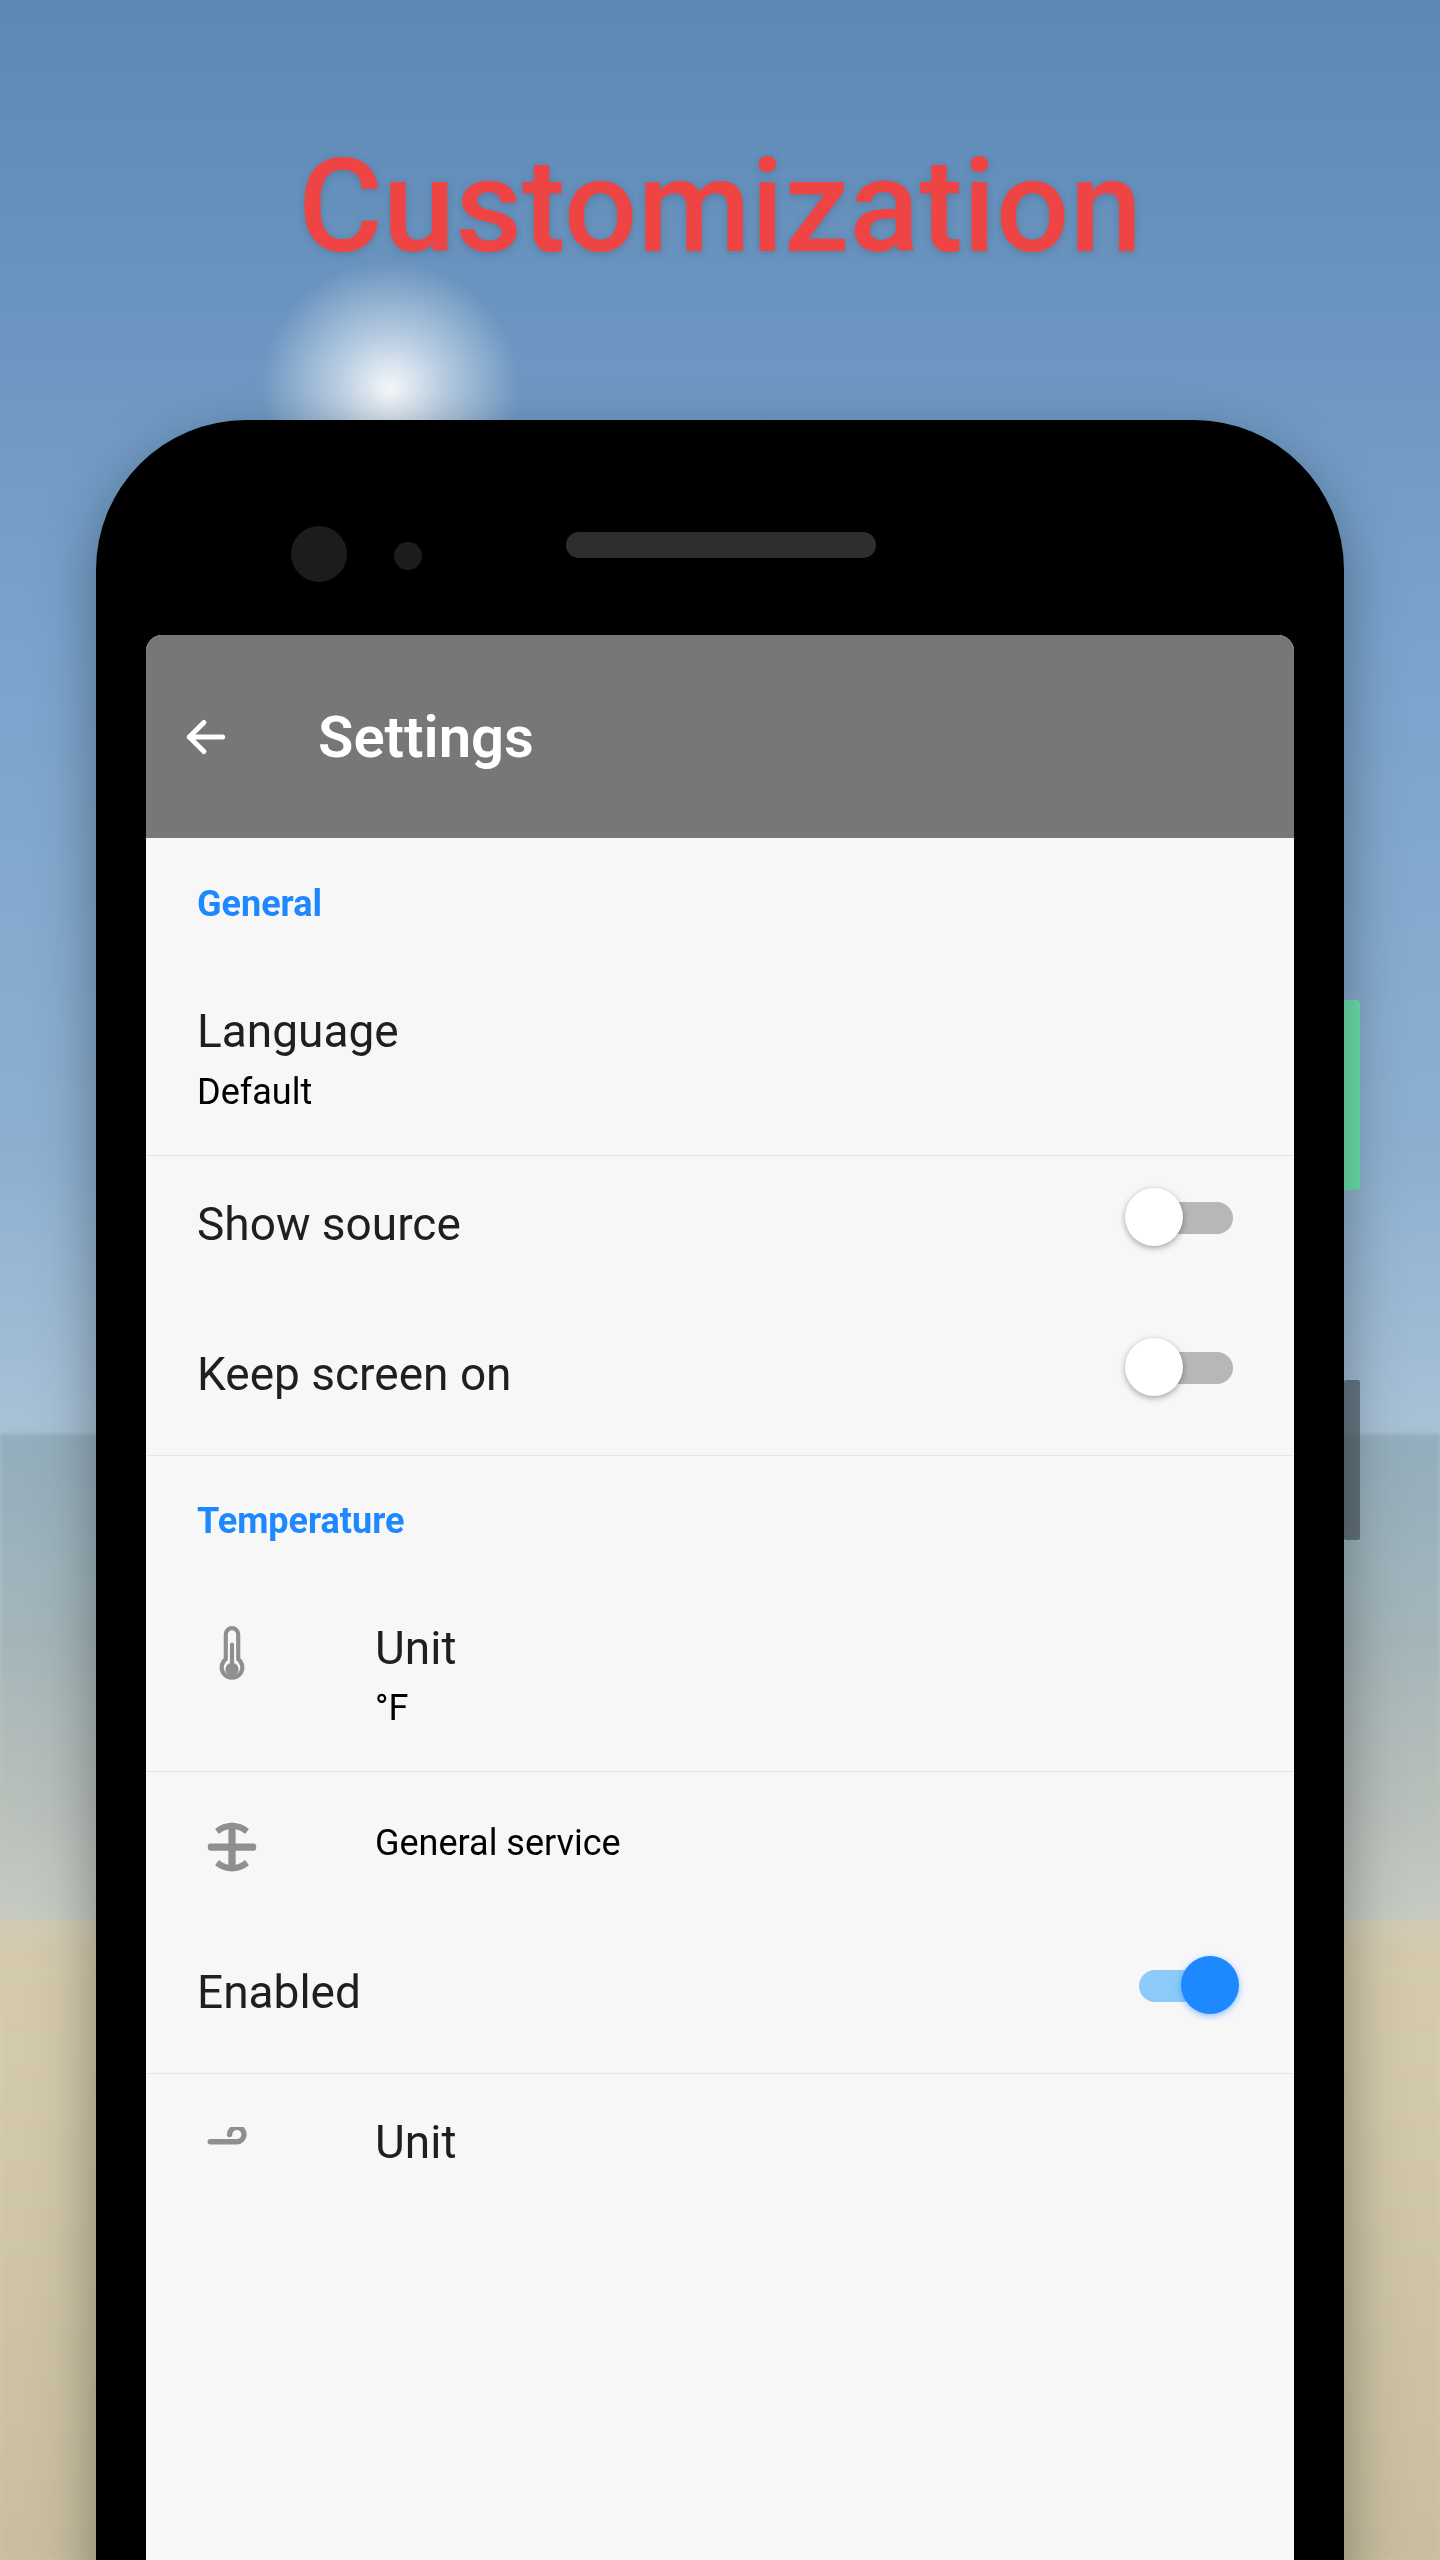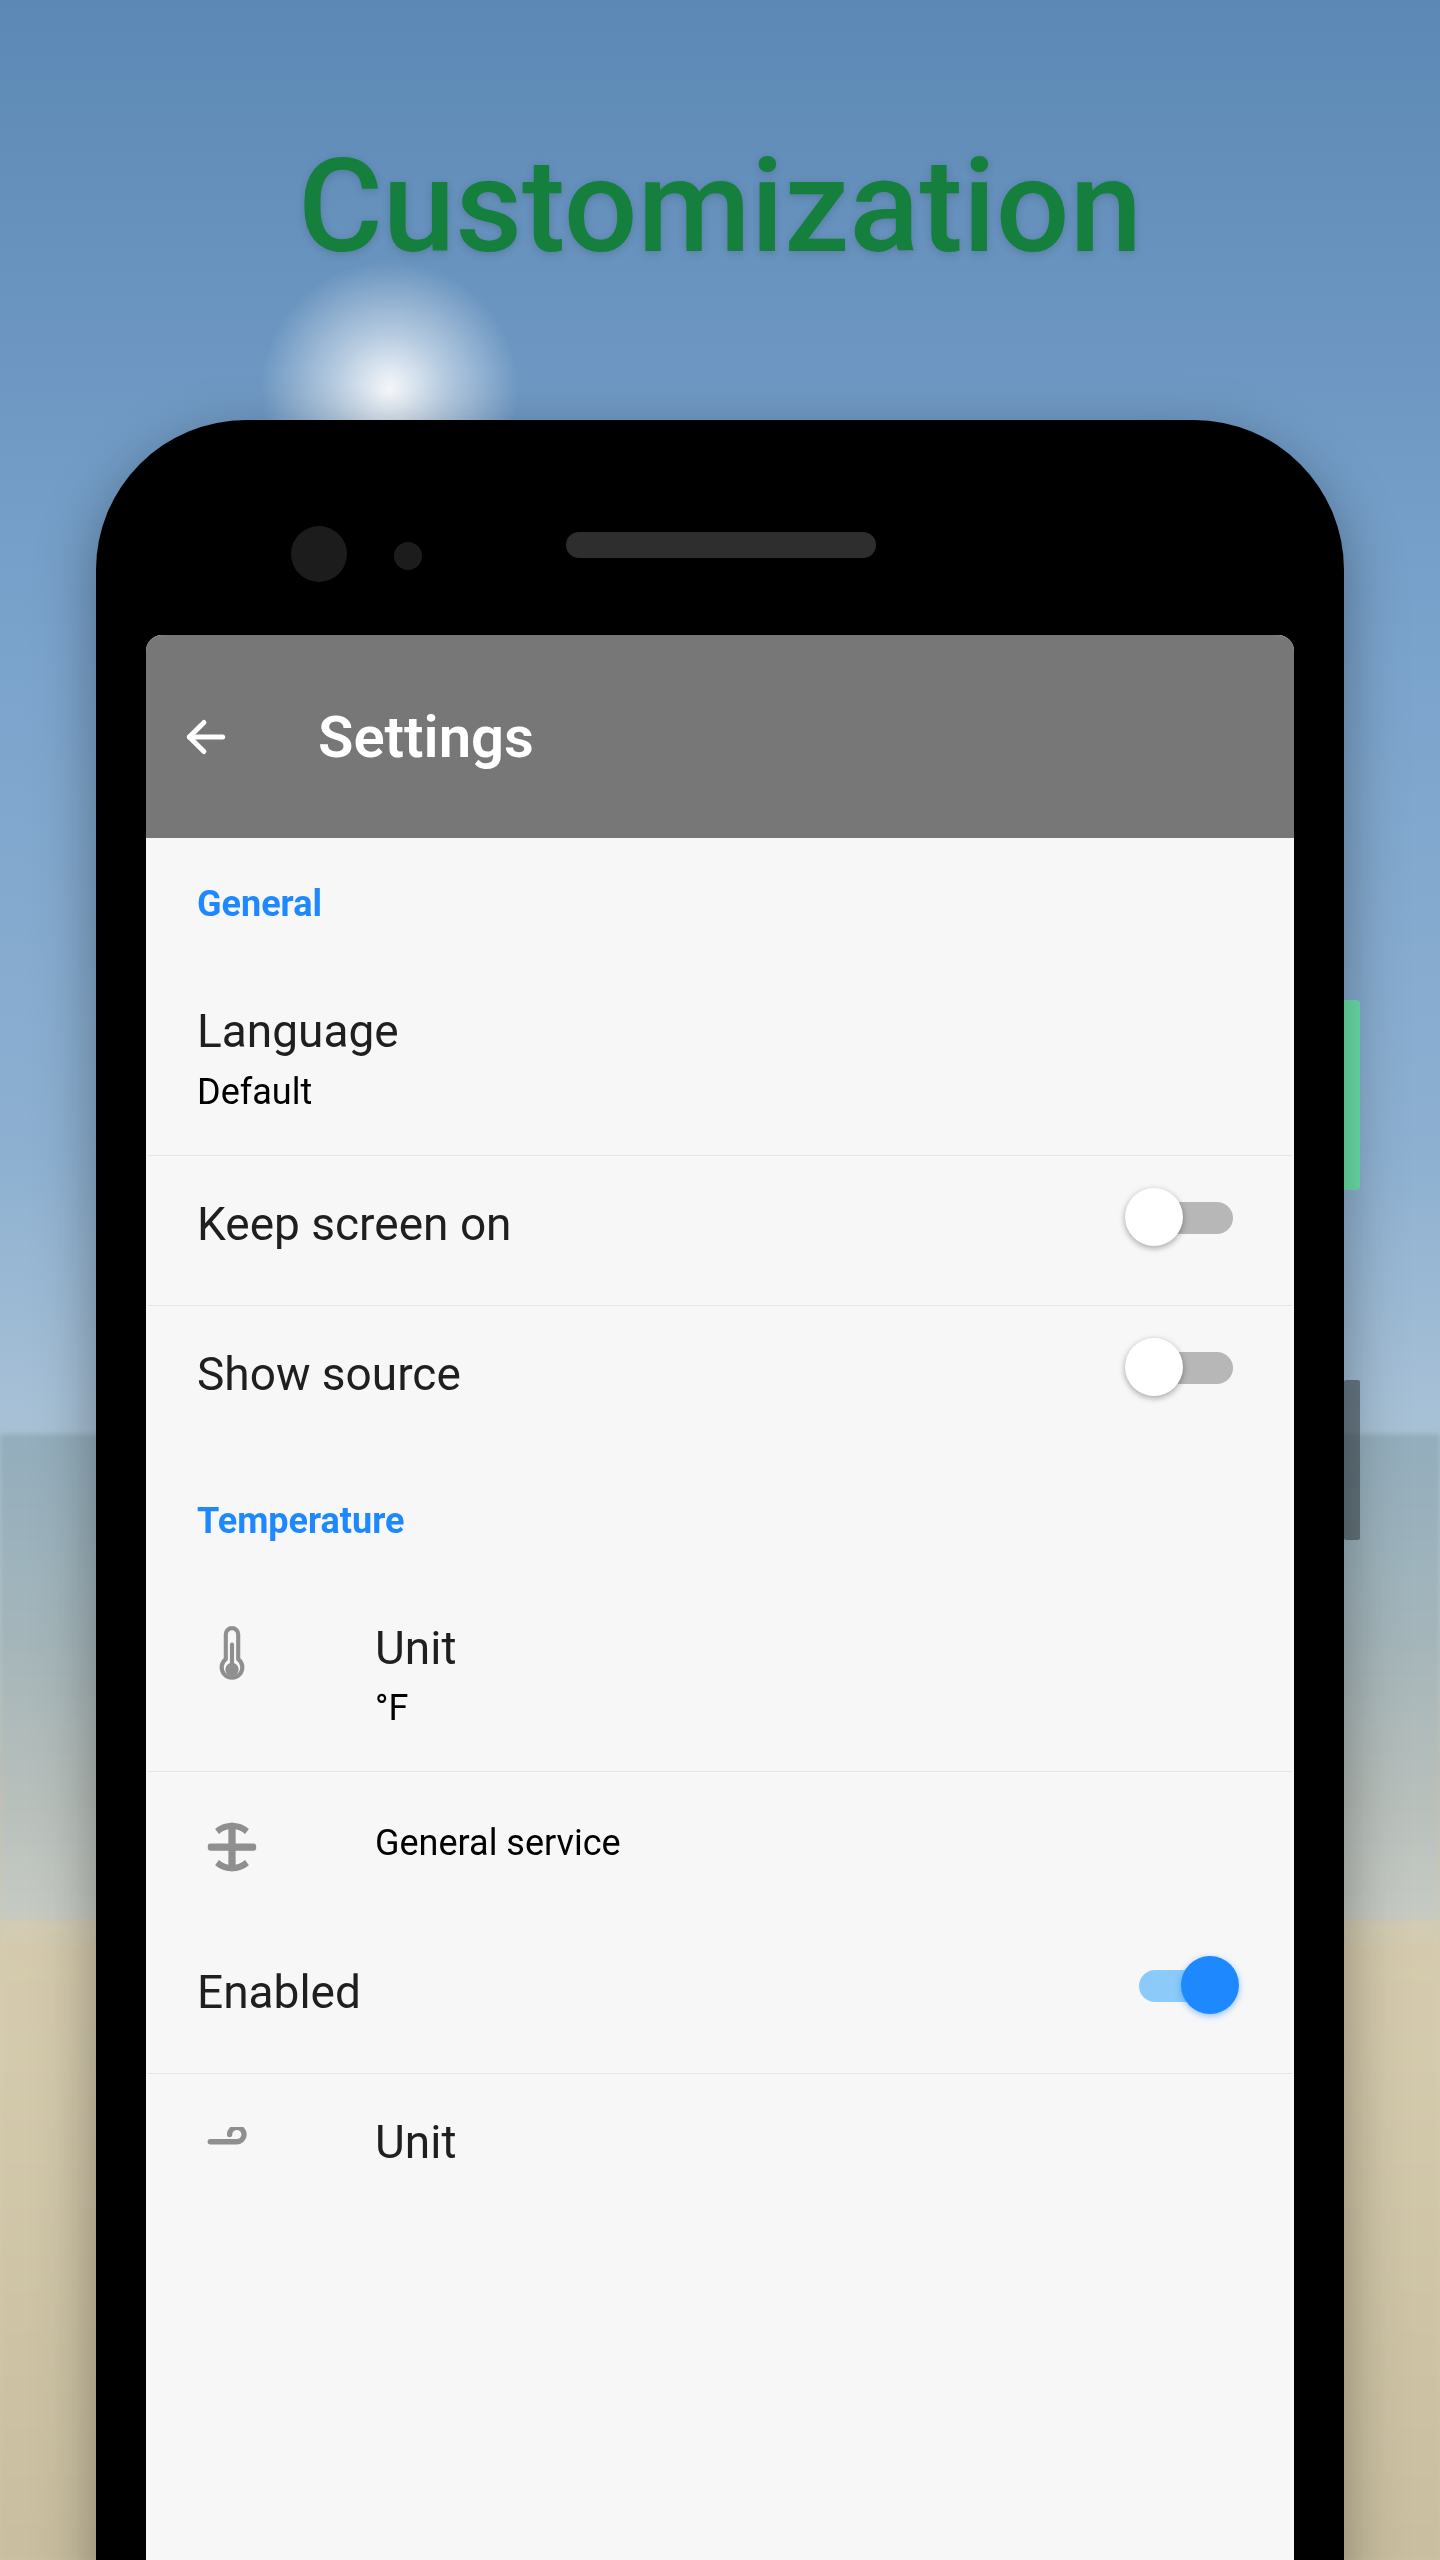--- a/index.html
+++ b/index.html
@@ -56,21 +56,21 @@
     opacity: 0.8;
     filter: blur(2px);
     pointer-events: none;
   }
 
   .page-title {
     position: absolute;
     width: 100%;
     top: 130px;
     text-align: center;
-    color: #15803d;
+    color: #ef4444;
     font-size: 130px;
     font-weight: 500;
     letter-spacing: 0px;
     text-shadow: 0 2px 8px rgba(0,0,0,0.15);
   }
 
   
   .green-accent {
     position: absolute;
     right: 80px;
@@ -290,33 +290,33 @@
 
       <div class="section-header">General</div>
 
       <div class="list-row">
         <div class="row-texts">
           <div class="row-title">Language</div>
           <div class="row-sub">Default</div>
         </div>
       </div>
 
-      <div class="list-row">
-        <div class="row-texts">
-          <div class="row-title">Keep screen on</div>
+      <div class="list-row noborder">
+        <div class="row-texts">
+          <div class="row-title">Show source</div>
         </div>
         <div class="switch">
           <div class="switch-track"></div>
           <div class="switch-thumb"></div>
         </div>
       </div>
 
-      <div class="list-row noborder">
-        <div class="row-texts">
-          <div class="row-title">Show source</div>
+      <div class="list-row">
+        <div class="row-texts">
+          <div class="row-title">Keep screen on</div>
         </div>
         <div class="switch">
           <div class="switch-track"></div>
           <div class="switch-thumb"></div>
         </div>
       </div>
 
       <div class="section-header">Temperature</div>
 
       <div class="list-row">

